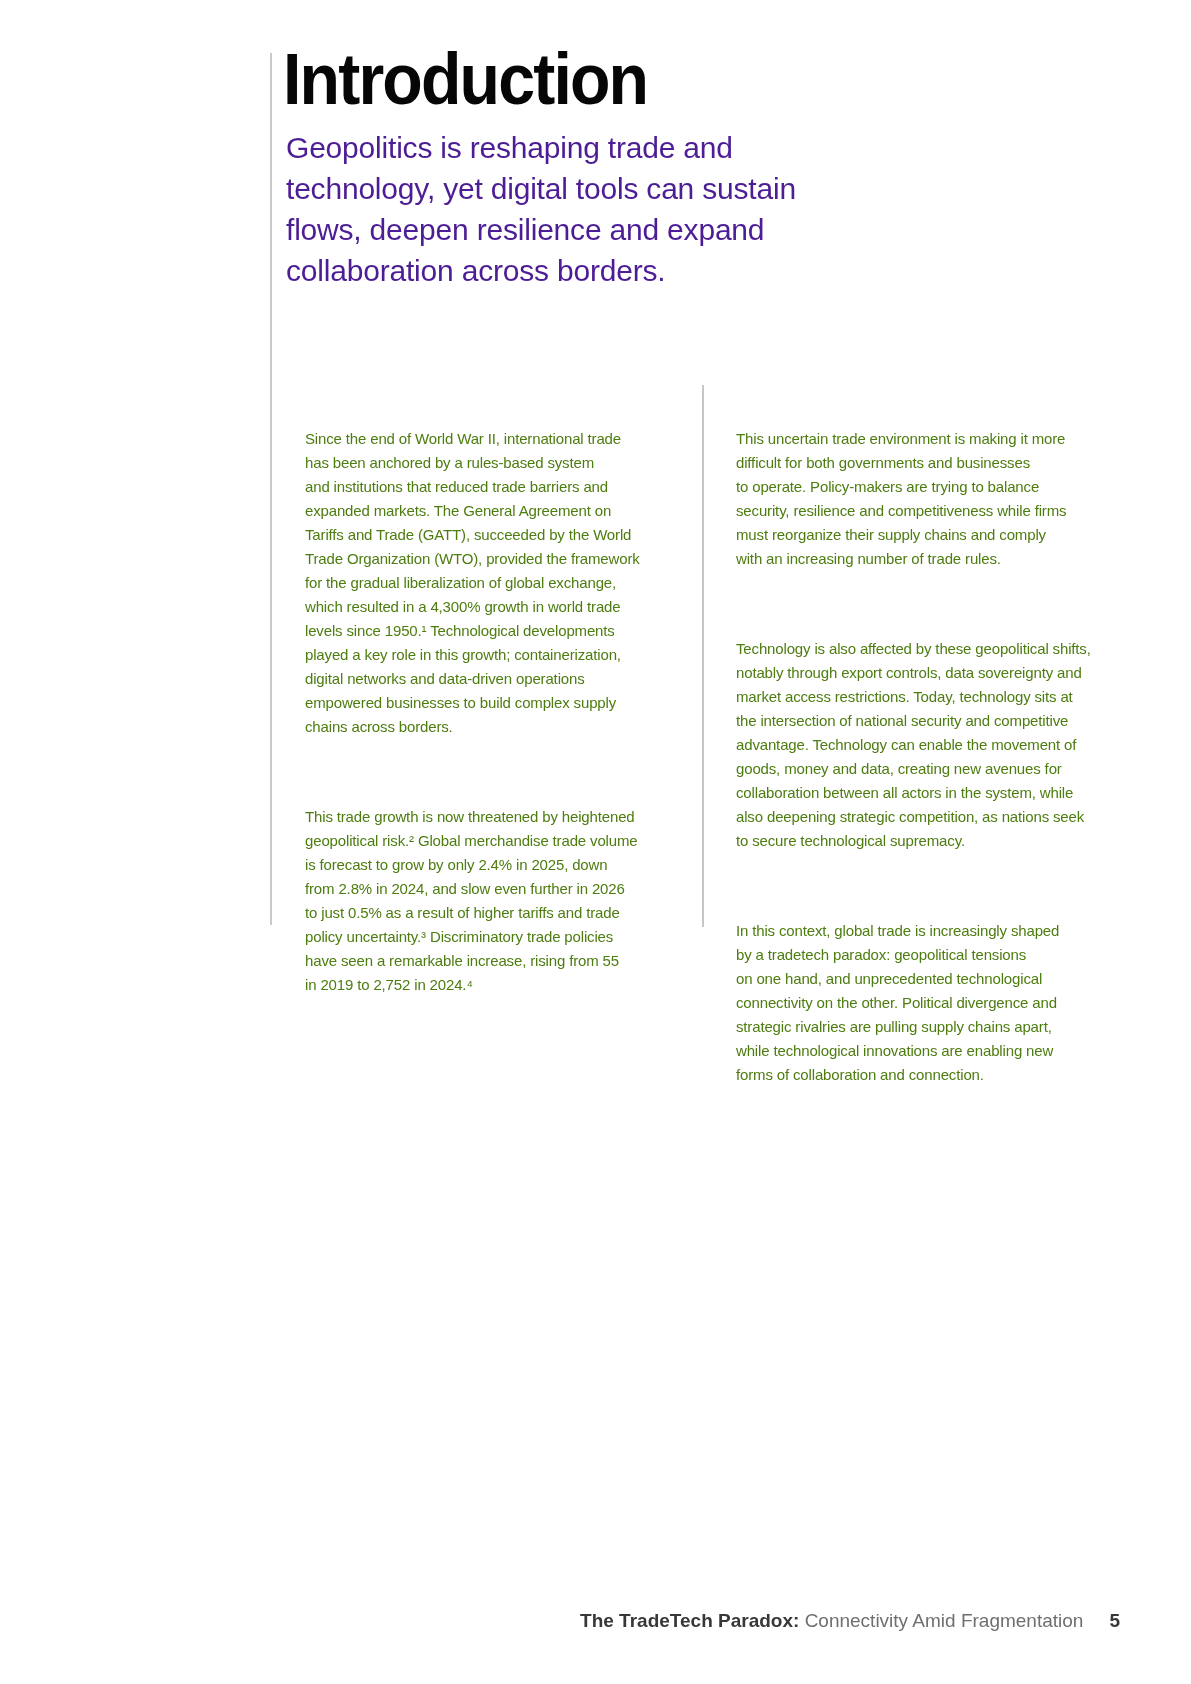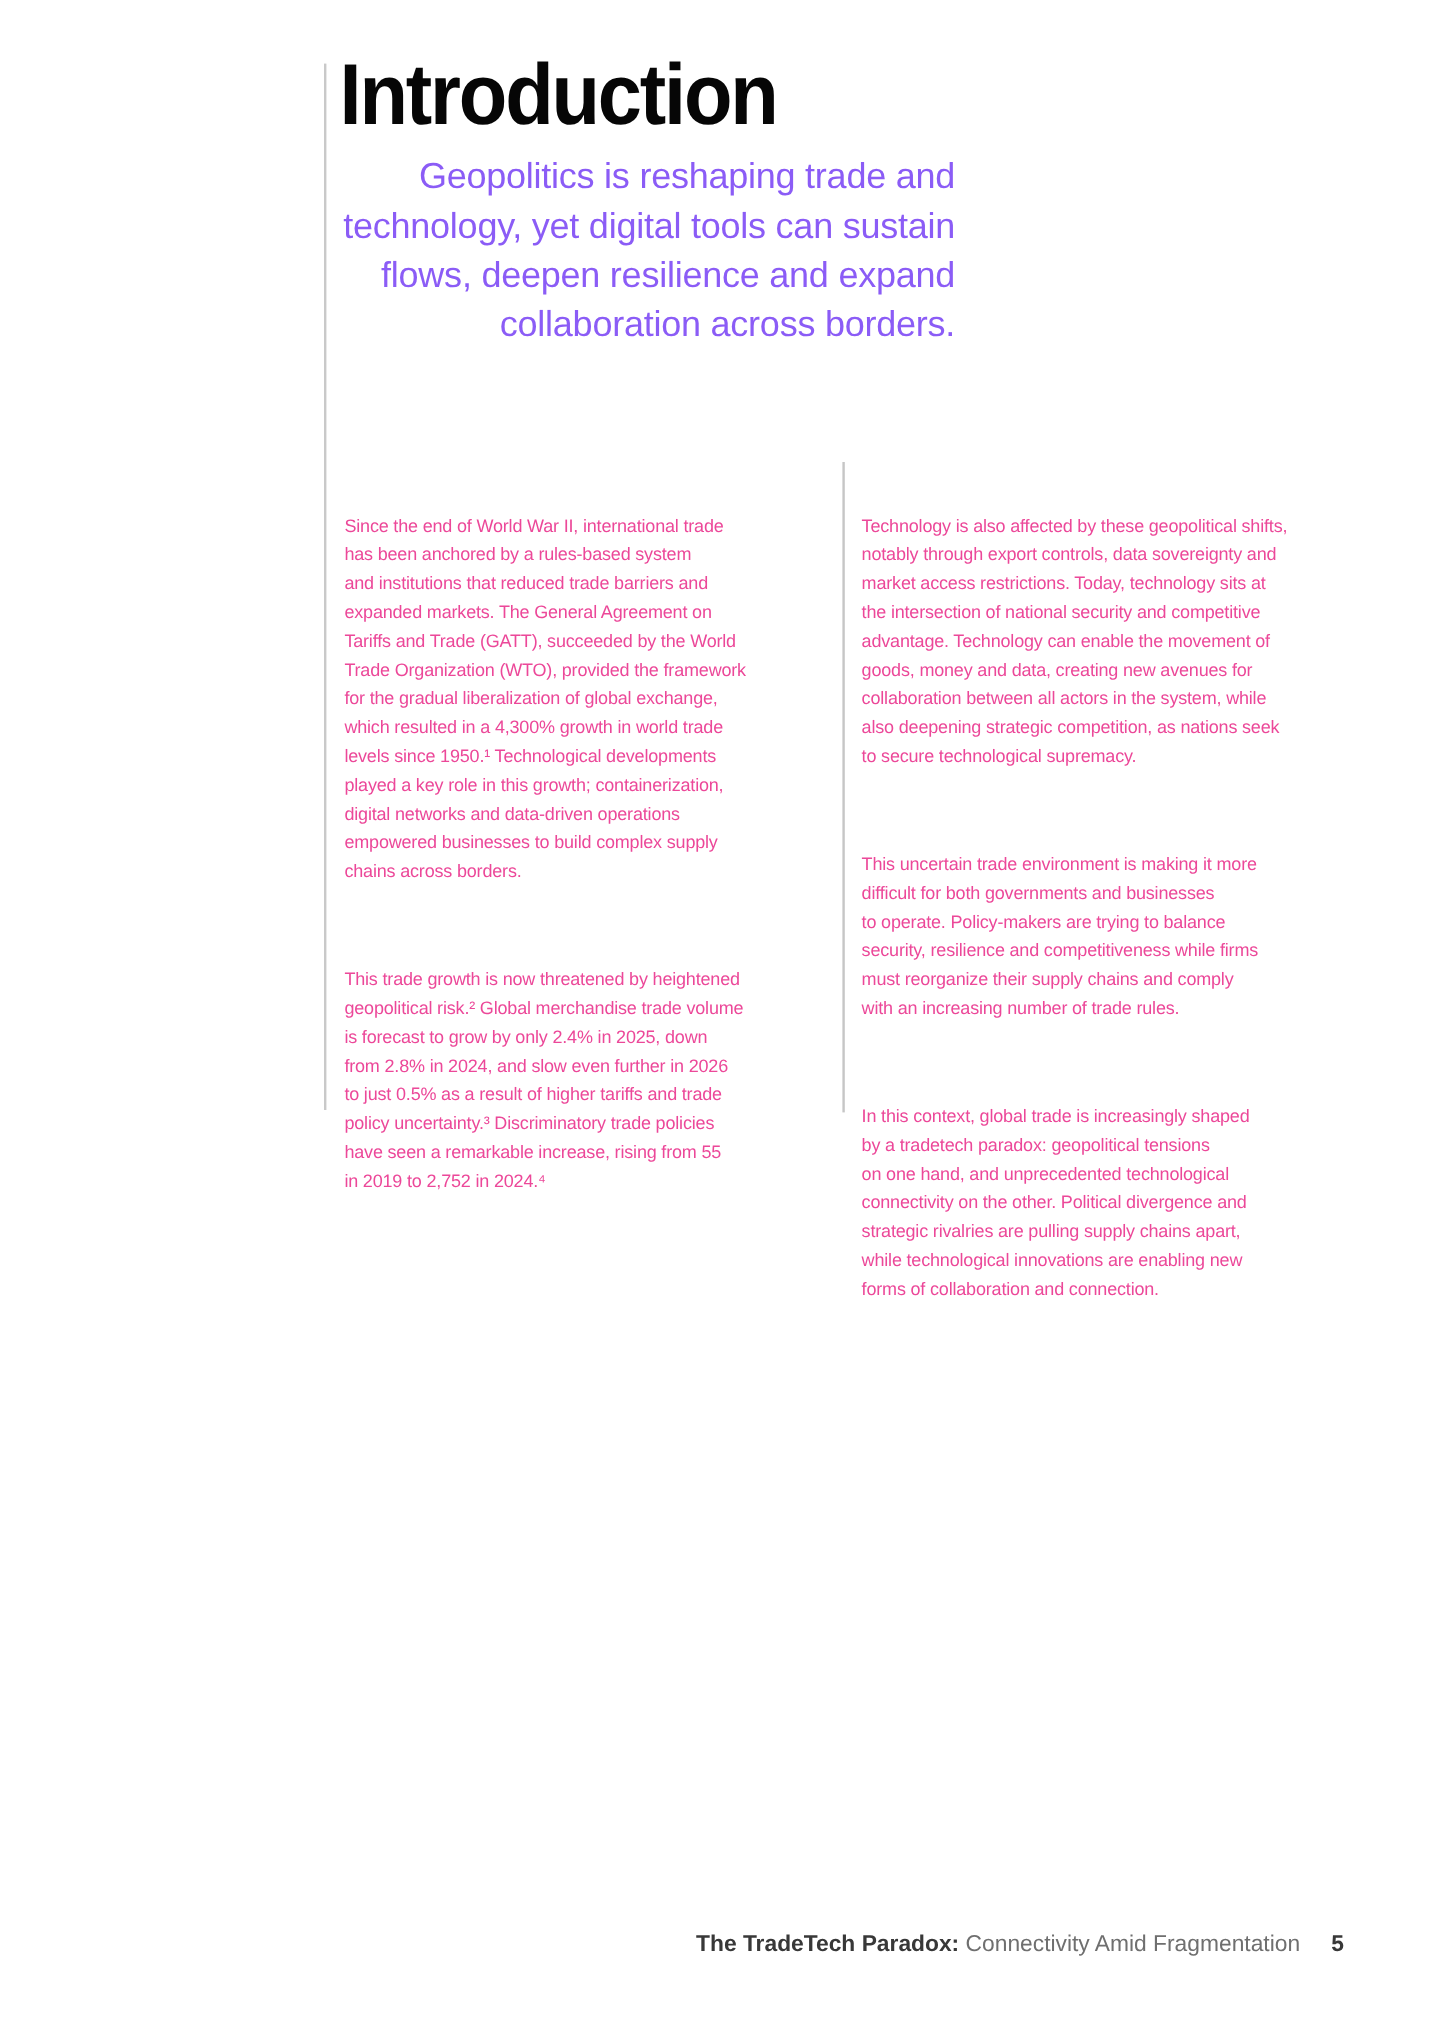--- a/index.html
+++ b/index.html
@@ -37,35 +37,35 @@
     transform-origin: left top;
     white-space: pre;
   }
 
   .page-subtitle {
     position: absolute;
     left: 286px;
     top: 127px;
     font-size: 30px;
     font-weight: 400;
-    color: #8b5cf6;
+    color: #4c1d95;
     line-height: 41px;
     letter-spacing: -0.2px;
     white-space: pre;
-    text-align: right;
   }
 
   .body-col {
     position: absolute;
     top: 379px;
     font-size: 15px;
     line-height: 24px;
-    color: #ec4899;
+    color: #4d7c0f;
     letter-spacing: -0.15px;
     white-space: pre;
+    margin-left: 18px;
   }
   .body-col.left  { left: 287px; width: 360px; }
   .body-col.right { left: 718px; width: 360px; }
   .body-col p { margin: 0 0 18px 0; white-space: pre; }
   .body-col p:last-child { margin-bottom: 0; }
 
   .column-divider {
     position: absolute;
     left: 702px;
     top: 385px;
@@ -123,35 +123,35 @@
 from 2.8% in 2024, and slow even further in 2026
 to just 0.5% as a result of higher tariffs and trade
 policy uncertainty.³ Discriminatory trade policies
 have seen a remarkable increase, rising from 55
 in 2019 to 2,752 in 2024.⁴</p>
   </div>
 
   <div class="column-divider"></div>
 
   <div class="body-col right">
+    <p>This uncertain trade environment is making it more
+difficult for both governments and businesses
+to operate. Policy-makers are trying to balance
+security, resilience and competitiveness while firms
+must reorganize their supply chains and comply
+with an increasing number of trade rules.</p>
     <p>Technology is also affected by these geopolitical shifts,
 notably through export controls, data sovereignty and
 market access restrictions. Today, technology sits at
 the intersection of national security and competitive
 advantage. Technology can enable the movement of
 goods, money and data, creating new avenues for
 collaboration between all actors in the system, while
 also deepening strategic competition, as nations seek
 to secure technological supremacy.</p>
-    <p>This uncertain trade environment is making it more
-difficult for both governments and businesses
-to operate. Policy-makers are trying to balance
-security, resilience and competitiveness while firms
-must reorganize their supply chains and comply
-with an increasing number of trade rules.</p>
     <p>In this context, global trade is increasingly shaped
 by a tradetech paradox: geopolitical tensions
 on one hand, and unprecedented technological
 connectivity on the other. Political divergence and
 strategic rivalries are pulling supply chains apart,
 while technological innovations are enabling new
 forms of collaboration and connection.</p>
   </div>
 
   <div class="page-footer">

